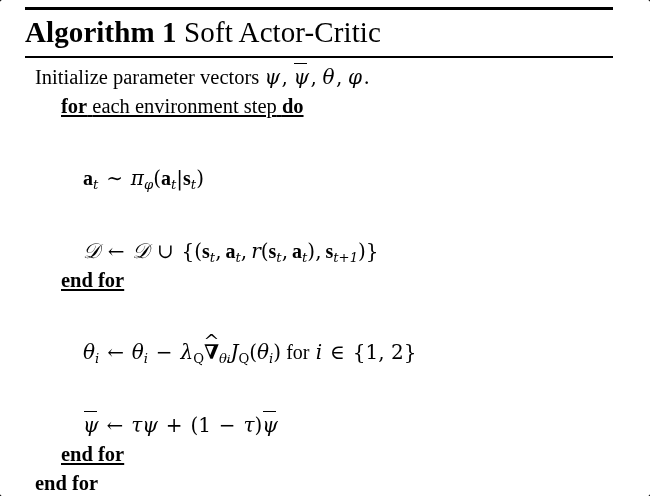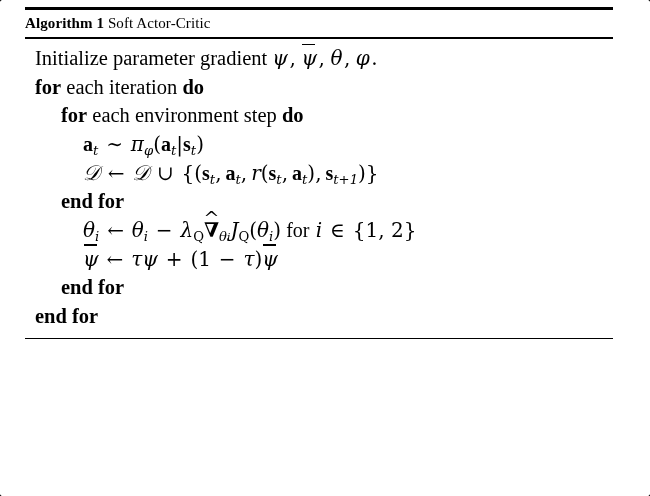--- a/index.html
+++ b/index.html
@@ -42,21 +42,21 @@
     margin: 0;
   }
   .rule-thin {
     height: 1.6px;
     background: #000000;
     width: 588px;
     margin: 0;
   }
 
   .algo-title {
-    font-size: 15px;
+    font-size: 29px;
     line-height: 1.36;
     padding: 3px 0 4px 0;
     white-space: nowrap;
     letter-spacing: 0.1px;
   }
   .algo-title .kw {
     font-weight: bold;
   }
 
   .algo-body {
@@ -64,30 +64,31 @@
     padding-bottom: 7px;
   }
 
   .line {
     font-size: 20.5px;
     line-height: 28.7px;
     white-space: nowrap;
     height: 28.7px;
   }
   .ind1 { padding-left: 10px; }
-  .ind2 { padding-left: 36px; }
+  .ind2 { padding-left: 36px; text-decoration: underline; }
   .ind3 { padding-left: 58px; }
 
   b.kw { font-weight: bold; }
 
   
   .math {
     font-family: "DejaVu Serif", "Liberation Serif", serif;
     font-style: italic;
     font-size: 20px;
+    margin-top: 44px;
   }
   .math .up { font-style: normal; }
   .mathbf {
     font-weight: bold;
     font-style: normal;
     font-family: "Liberation Serif", "DejaVu Serif", serif;
   }
   .cal {
     font-family: "DejaVu Serif", serif;
     font-style: italic;
@@ -149,26 +150,23 @@
 
     <div class="algo-title">
       <span class="kw">Algorithm 1</span><span>&nbsp;</span><span>Soft Actor-Critic</span>
     </div>
 
     <div class="rule-thin"></div>
 
     <div class="algo-body">
 
       <div class="line ind1">
-        <span>Initialize parameter gradient</span><span>&nbsp;</span><span class="math"><span>ψ</span><span class="op">,</span> <span class="bar">ψ</span><span class="op">,</span> <span>θ</span><span class="op">,</span> <span>φ</span><span class="op">.</span></span>
-      </div>
-
-      <div class="line ind1">
-        <b class="kw">for</b><span>&nbsp;</span><span>each iteration</span><span>&nbsp;</span><b class="kw">do</b>
-      </div>
+        <span>Initialize parameter vectors</span><span>&nbsp;</span><span class="math"><span>ψ</span><span class="op">,</span> <span class="bar">ψ</span><span class="op">,</span> <span>θ</span><span class="op">,</span> <span>φ</span><span class="op">.</span></span>
+      </div>
+
 
       <div class="line ind2">
         <b class="kw">for</b><span>&nbsp;</span><span>each environment step</span><span>&nbsp;</span><b class="kw">do</b>
       </div>
 
       <div class="line ind3 math">
         <span class="mathbf">a</span><sub>t</sub><span class="op">&nbsp;<span>∼</span>&nbsp;</span><span>π</span><sub>φ</sub><span class="up">(</span><span class="mathbf">a</span><sub>t</sub><span class="up">|</span><span class="mathbf">s</span><sub>t</sub><span class="up">)</span>
       </div>
 
 

